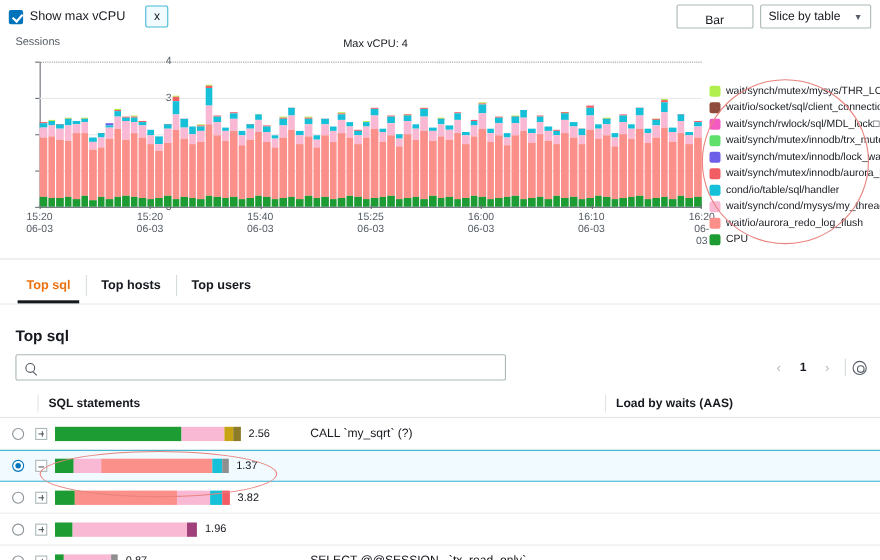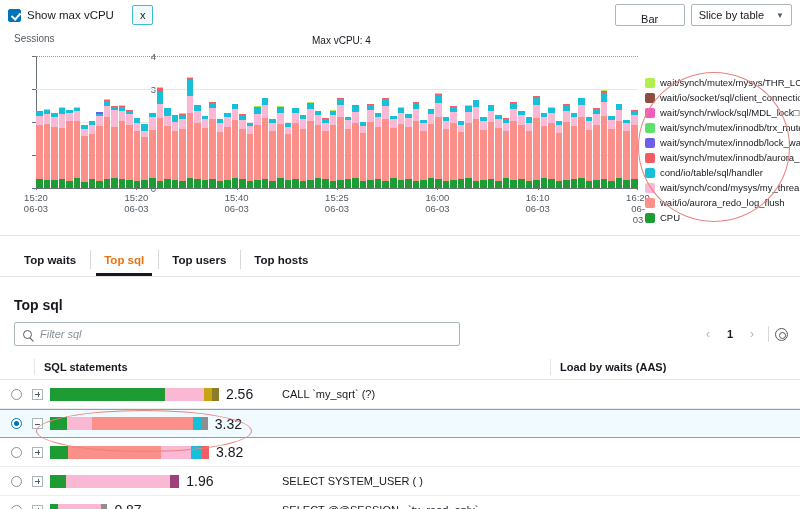--- a/index.html
+++ b/index.html
@@ -254,21 +254,21 @@
   .exp::before {
     content:""; position:absolute; left:2px; top:4.5px;
     width:5px; height:1px; background:#545b64;
   }
   .exp.plus::after {
     content:""; position:absolute; left:4.5px; top:2px;
     width:1px; height:5px; background:#545b64;
   }
   .loadbar { height:13px; display:flex; flex:none; }
   .lseg { height:100%; }
-  .lval { font-size:14px; color:#16191f; }
+  .lval { font-size:10px; color:#16191f; }
 
   .cell-sql {
     flex:1; padding-left:10px; font-size:11px; color:#16191f;
     white-space:nowrap; overflow:hidden;
   }
   .cell-sql span {
     border-bottom:1px dotted #687078; padding-bottom:1px;
   }
 
   .ellipse-tbl {
@@ -962,34 +962,32 @@
         <div class="legend-sw" style="background: rgb(30, 156, 52);"></div>
         <div class="legend-tx">CPU</div>
       </div>
     </div>
   <div class="ellipse-chart"></div>
 </div>
 
 <div class="divider" style="top:235px;"></div>
 
 <div class="tabs" id="tabs">
-    <div class="tab">Top waits</div>
     <div class="tab active">Top sql</div>
+    <div class="tab">Top hosts</div>
     <div class="tab">Top users</div>
-    <div class="tab">Top hosts</div>
   </div>
 <div class="divider" style="top:276px;"></div>
 
 <div class="panel">
   <div class="panel-title">Top sql</div>
 </div>
 
 <div class="search">
   <span class="mag"></span>
-  <input type="text" placeholder="Filter sql" style="">
 </div>
 
 <div class="pager">
   <div class="pg-btn">‹</div>
   <div class="pg-num">1</div>
   <div class="pg-btn">›</div>
   <div class="pg-sep"></div>
   <div class="gear"></div>
 </div>
 
@@ -1018,21 +1016,21 @@
         <div class="radio on"></div>
         <div class="cell-load">
           <div class="exp"></div>
           <div class="loadbar">
             <div class="lseg" style="width: 17.16px; background: rgb(30, 156, 52);"></div>
             <div class="lseg" style="width: 25.08px; background: rgb(249, 184, 212);"></div>
             <div class="lseg" style="width: 100.32px; background: rgb(251, 143, 138);"></div>
             <div class="lseg" style="width: 9.24px; background: rgb(22, 192, 216);"></div>
             <div class="lseg" style="width: 5.94px; background: rgb(143, 143, 143);"></div>
           </div>
-          <div class="lval">3.32</div>
+          <div class="lval">1.37</div>
         </div>
       </div>
       <div class="trow">
         <div class="radio"></div>
         <div class="cell-load">
           <div class="exp plus"></div>
           <div class="loadbar">
             <div class="lseg" style="width: 18.48px; background: rgb(30, 156, 52);"></div>
             <div class="lseg" style="width: 92.4px; background: rgb(251, 143, 138);"></div>
             <div class="lseg" style="width: 30.36px; background: rgb(249, 184, 212);"></div>
@@ -1046,21 +1044,20 @@
         <div class="radio"></div>
         <div class="cell-load">
           <div class="exp plus"></div>
           <div class="loadbar">
             <div class="lseg" style="width: 15.84px; background: rgb(30, 156, 52);"></div>
             <div class="lseg" style="width: 104.28px; background: rgb(249, 184, 212);"></div>
             <div class="lseg" style="width: 9.24px; background: rgb(160, 64, 122);"></div>
           </div>
           <div class="lval">1.96</div>
         </div>
-        <div class="cell-sql"><span>SELECT SYSTEM_USER ( )</span></div>
       </div>
       <div class="trow">
         <div class="radio"></div>
         <div class="cell-load">
           <div class="exp plus"></div>
           <div class="loadbar">
             <div class="lseg" style="width: 7.92px; background: rgb(30, 156, 52);"></div>
             <div class="lseg" style="width: 43.56px; background: rgb(249, 184, 212);"></div>
             <div class="lseg" style="width: 5.94px; background: rgb(143, 143, 143);"></div>
           </div>

